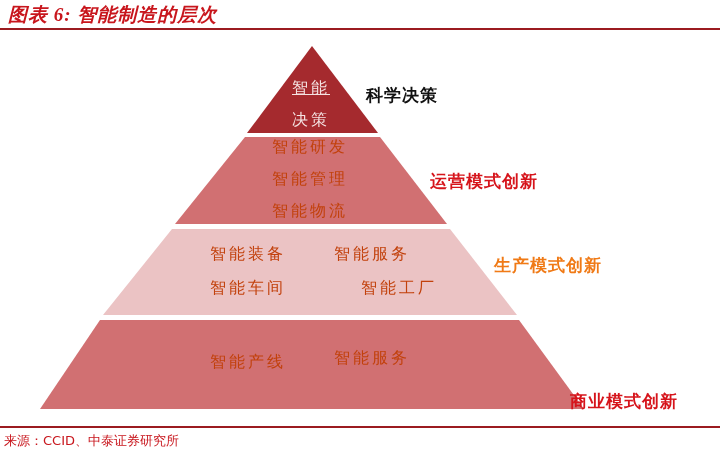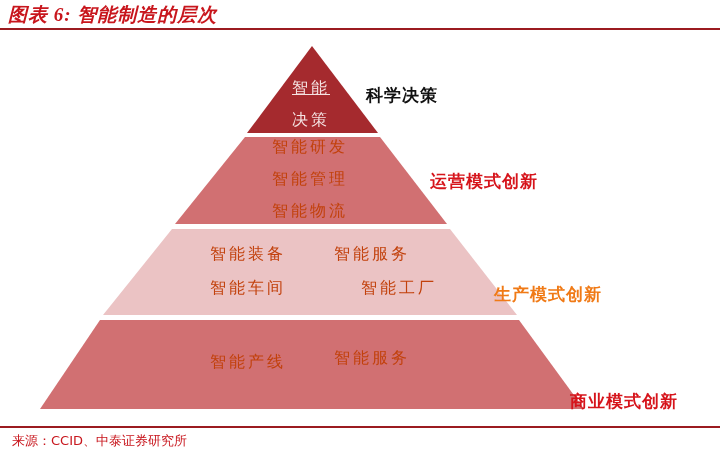--- a/index.html
+++ b/index.html
@@ -6,21 +6,21 @@
     body { width: 720px; height: 455px; position: relative; overflow: hidden; font-family: "DejaVu Serif", serif; }
     .title {
       position: absolute; left: 8px; top: 2px;
       font-family: Liberation Serif, serif; font-weight: bold; font-style: italic;
       font-size: 19px; color: #c8161d; letter-spacing: 1px; white-space: nowrap;
     }
     .rule { position: absolute; left: 0; width: 720px; height: 1.5px; background: #9b1b20; }
     .rule.top { top: 28px; }
     .rule.bottom { top: 426px; }
     .source {
-      position: absolute; left: 12px; top: 432px; font-size: 13px; color: #c8161d;
+      position: absolute; left: 4px; top: 432px; font-size: 13px; color: #c8161d;
       font-family: "DejaVu Sans", sans-serif; white-space: nowrap;
     }
     svg.pyramid { position: absolute; left: 0; top: 0; }
     .layer-text {
       position: absolute; font-size: 16px; color: #c2410c; letter-spacing: 3px; white-space: nowrap;
       font-family: "DejaVu Serif", serif;
     }
     .layer-text.light { color: #f5e3e3; }
     .side-label {
       position: absolute; font-size: 17px; font-weight: bold; white-space: nowrap;
@@ -46,20 +46,20 @@
 
 <div class="layer-text" style="left:272px; top:137px;">智能研发</div>
 <div class="layer-text" style="left:272px; top:169px;">智能管理</div>
 <div class="layer-text" style="left:272px; top:201px;">智能物流</div>
 <div class="side-label" style="left:430px; top:170px; color:#d6141b;">运营模式创新</div>
 
 <div class="layer-text" style="left:210px; top:244px;">智能装备</div>
 <div class="layer-text" style="left:334px; top:244px;">智能服务</div>
 <div class="layer-text" style="left:210px; top:278px;">智能车间</div>
 <div class="layer-text" style="left:334px; top:278px;margin-left:27px;">智能工厂</div>
-<div class="side-label" style="left:494px; top:254px; color:#f07a16;margin-top:29px;">生产模式创新</div>
+<div class="side-label" style="left:494px; top:254px; color:#f07a16;">生产模式创新</div>
 
 <div class="layer-text" style="left:210px; top:352px;">智能产线</div>
 <div class="layer-text" style="left:334px; top:348px;">智能服务</div>
 <div class="side-label" style="left:570px; top:352px; color:#d6141b;margin-top:38px;">商业模式创新</div>
 
 <div class="rule bottom"></div>
 <div class="source">来源：CCID、中泰证券研究所</div>
 
 </body></html>

